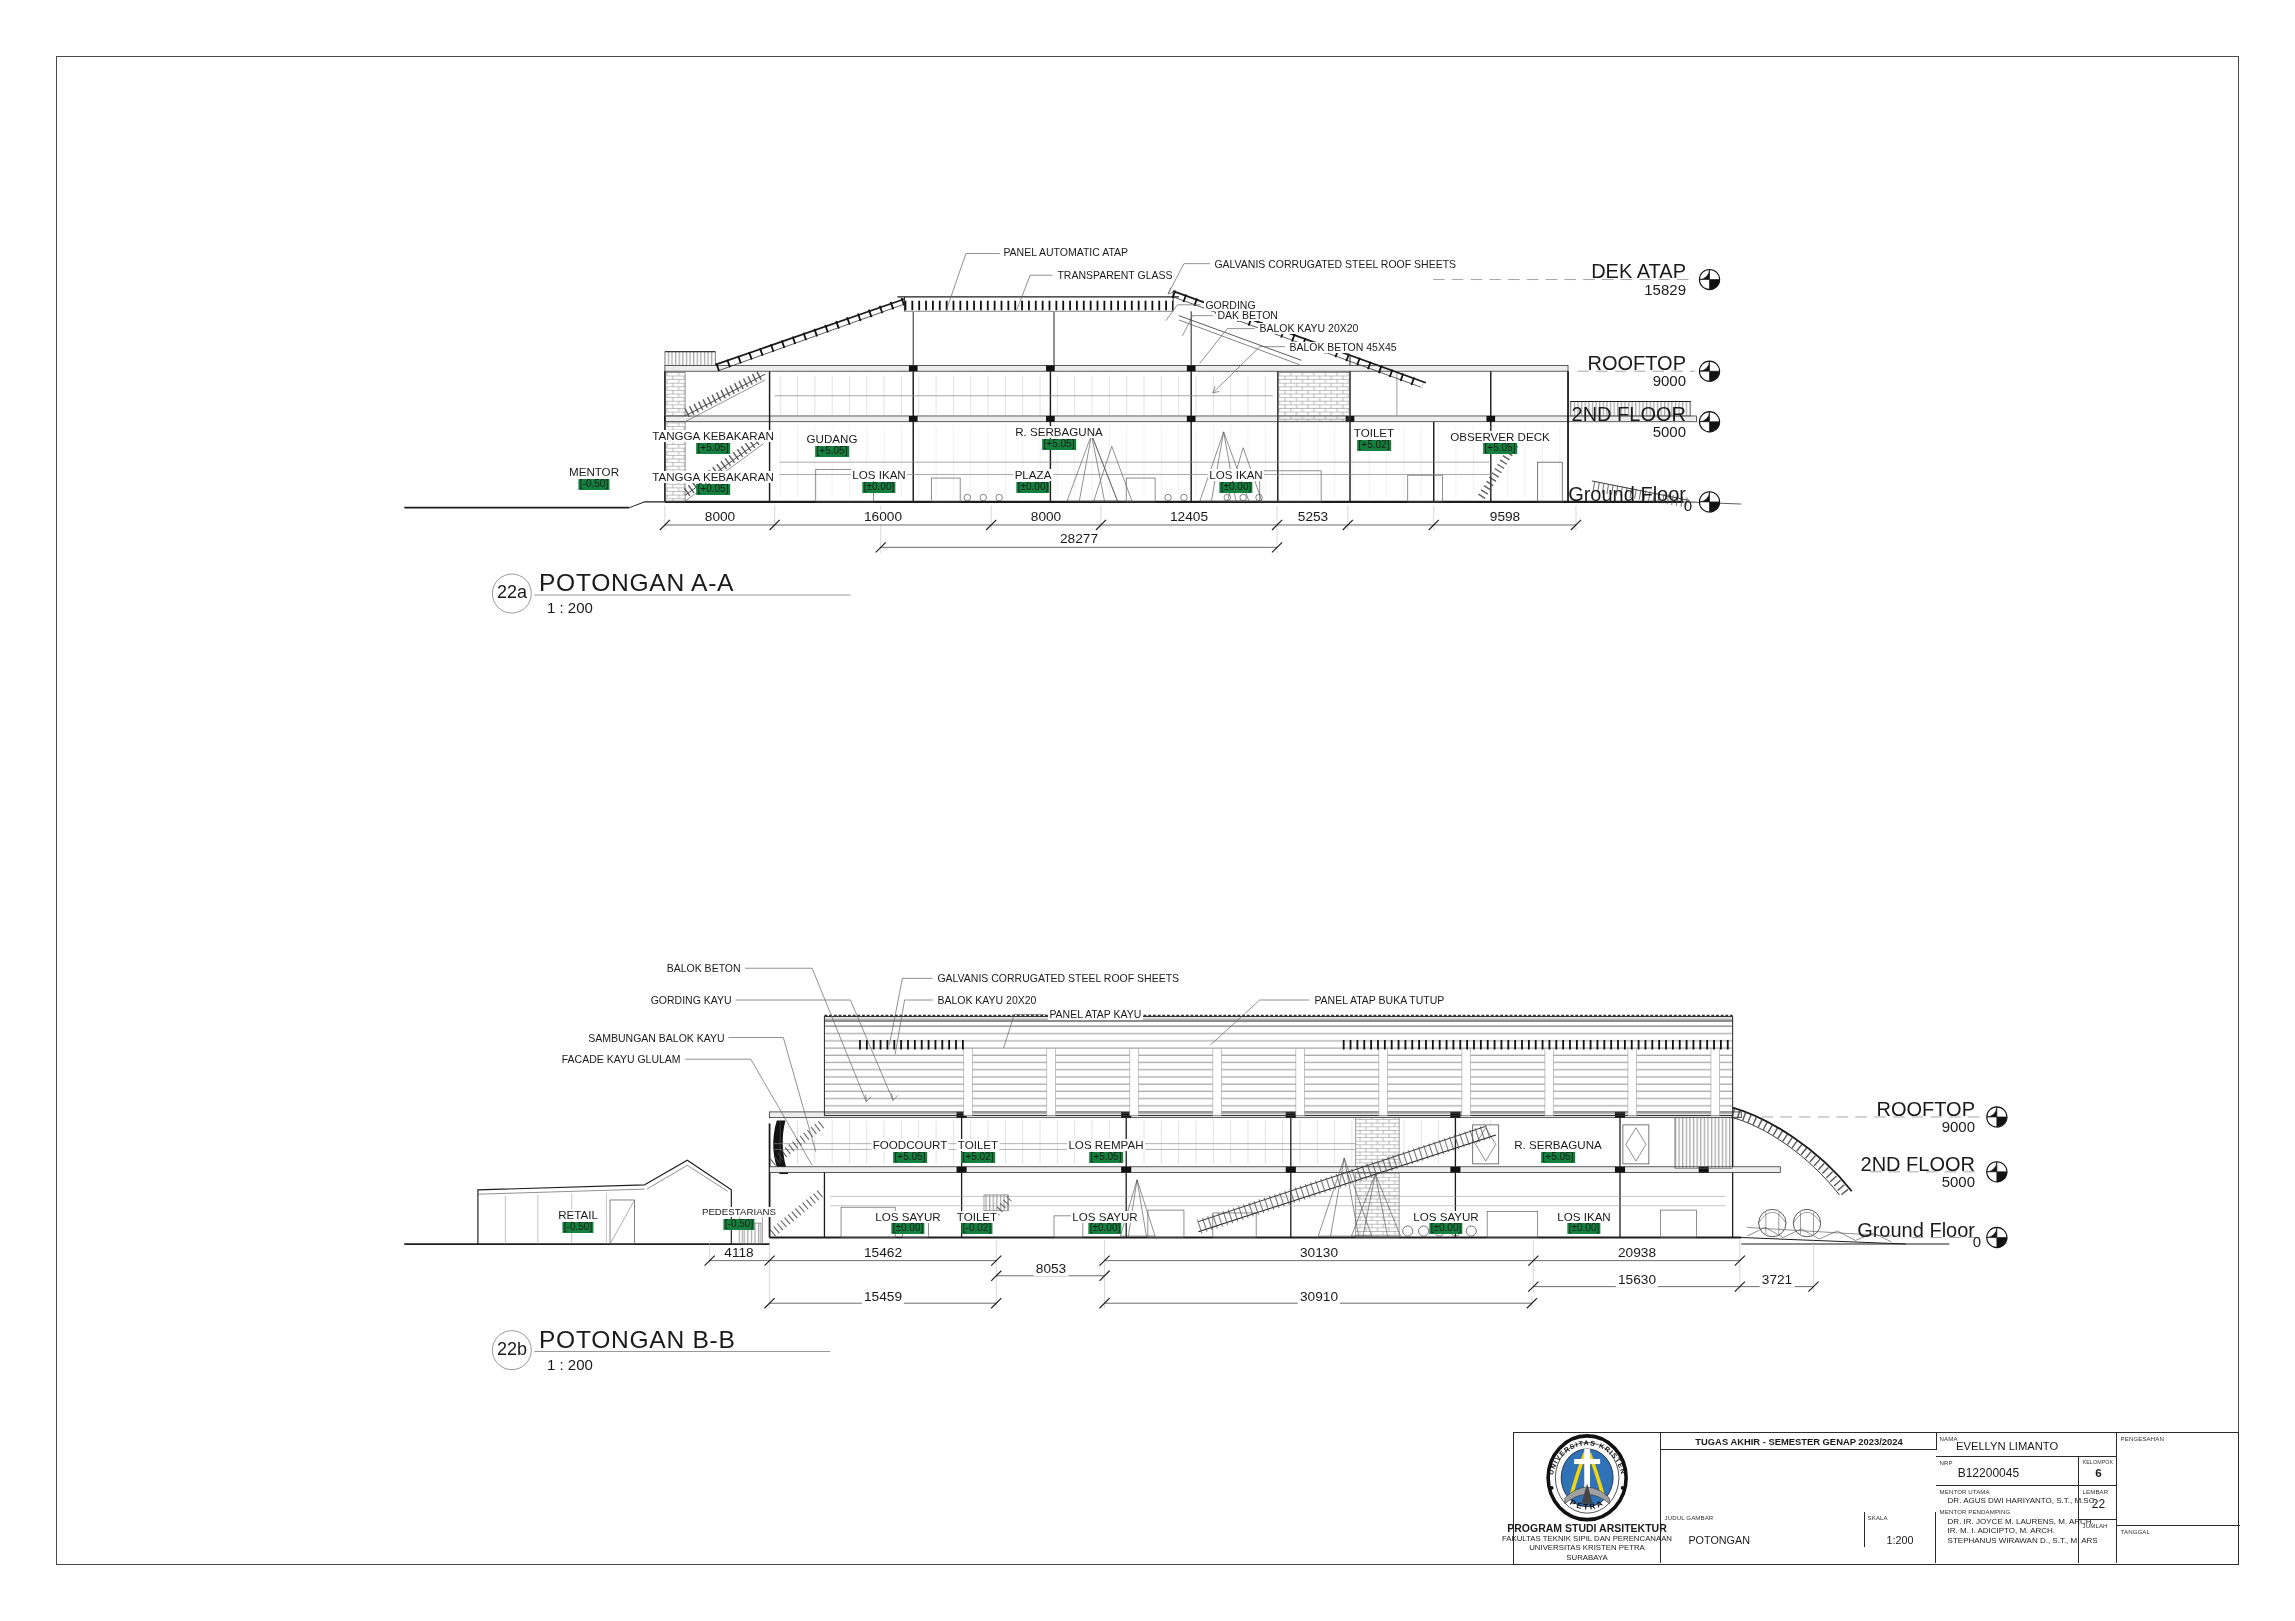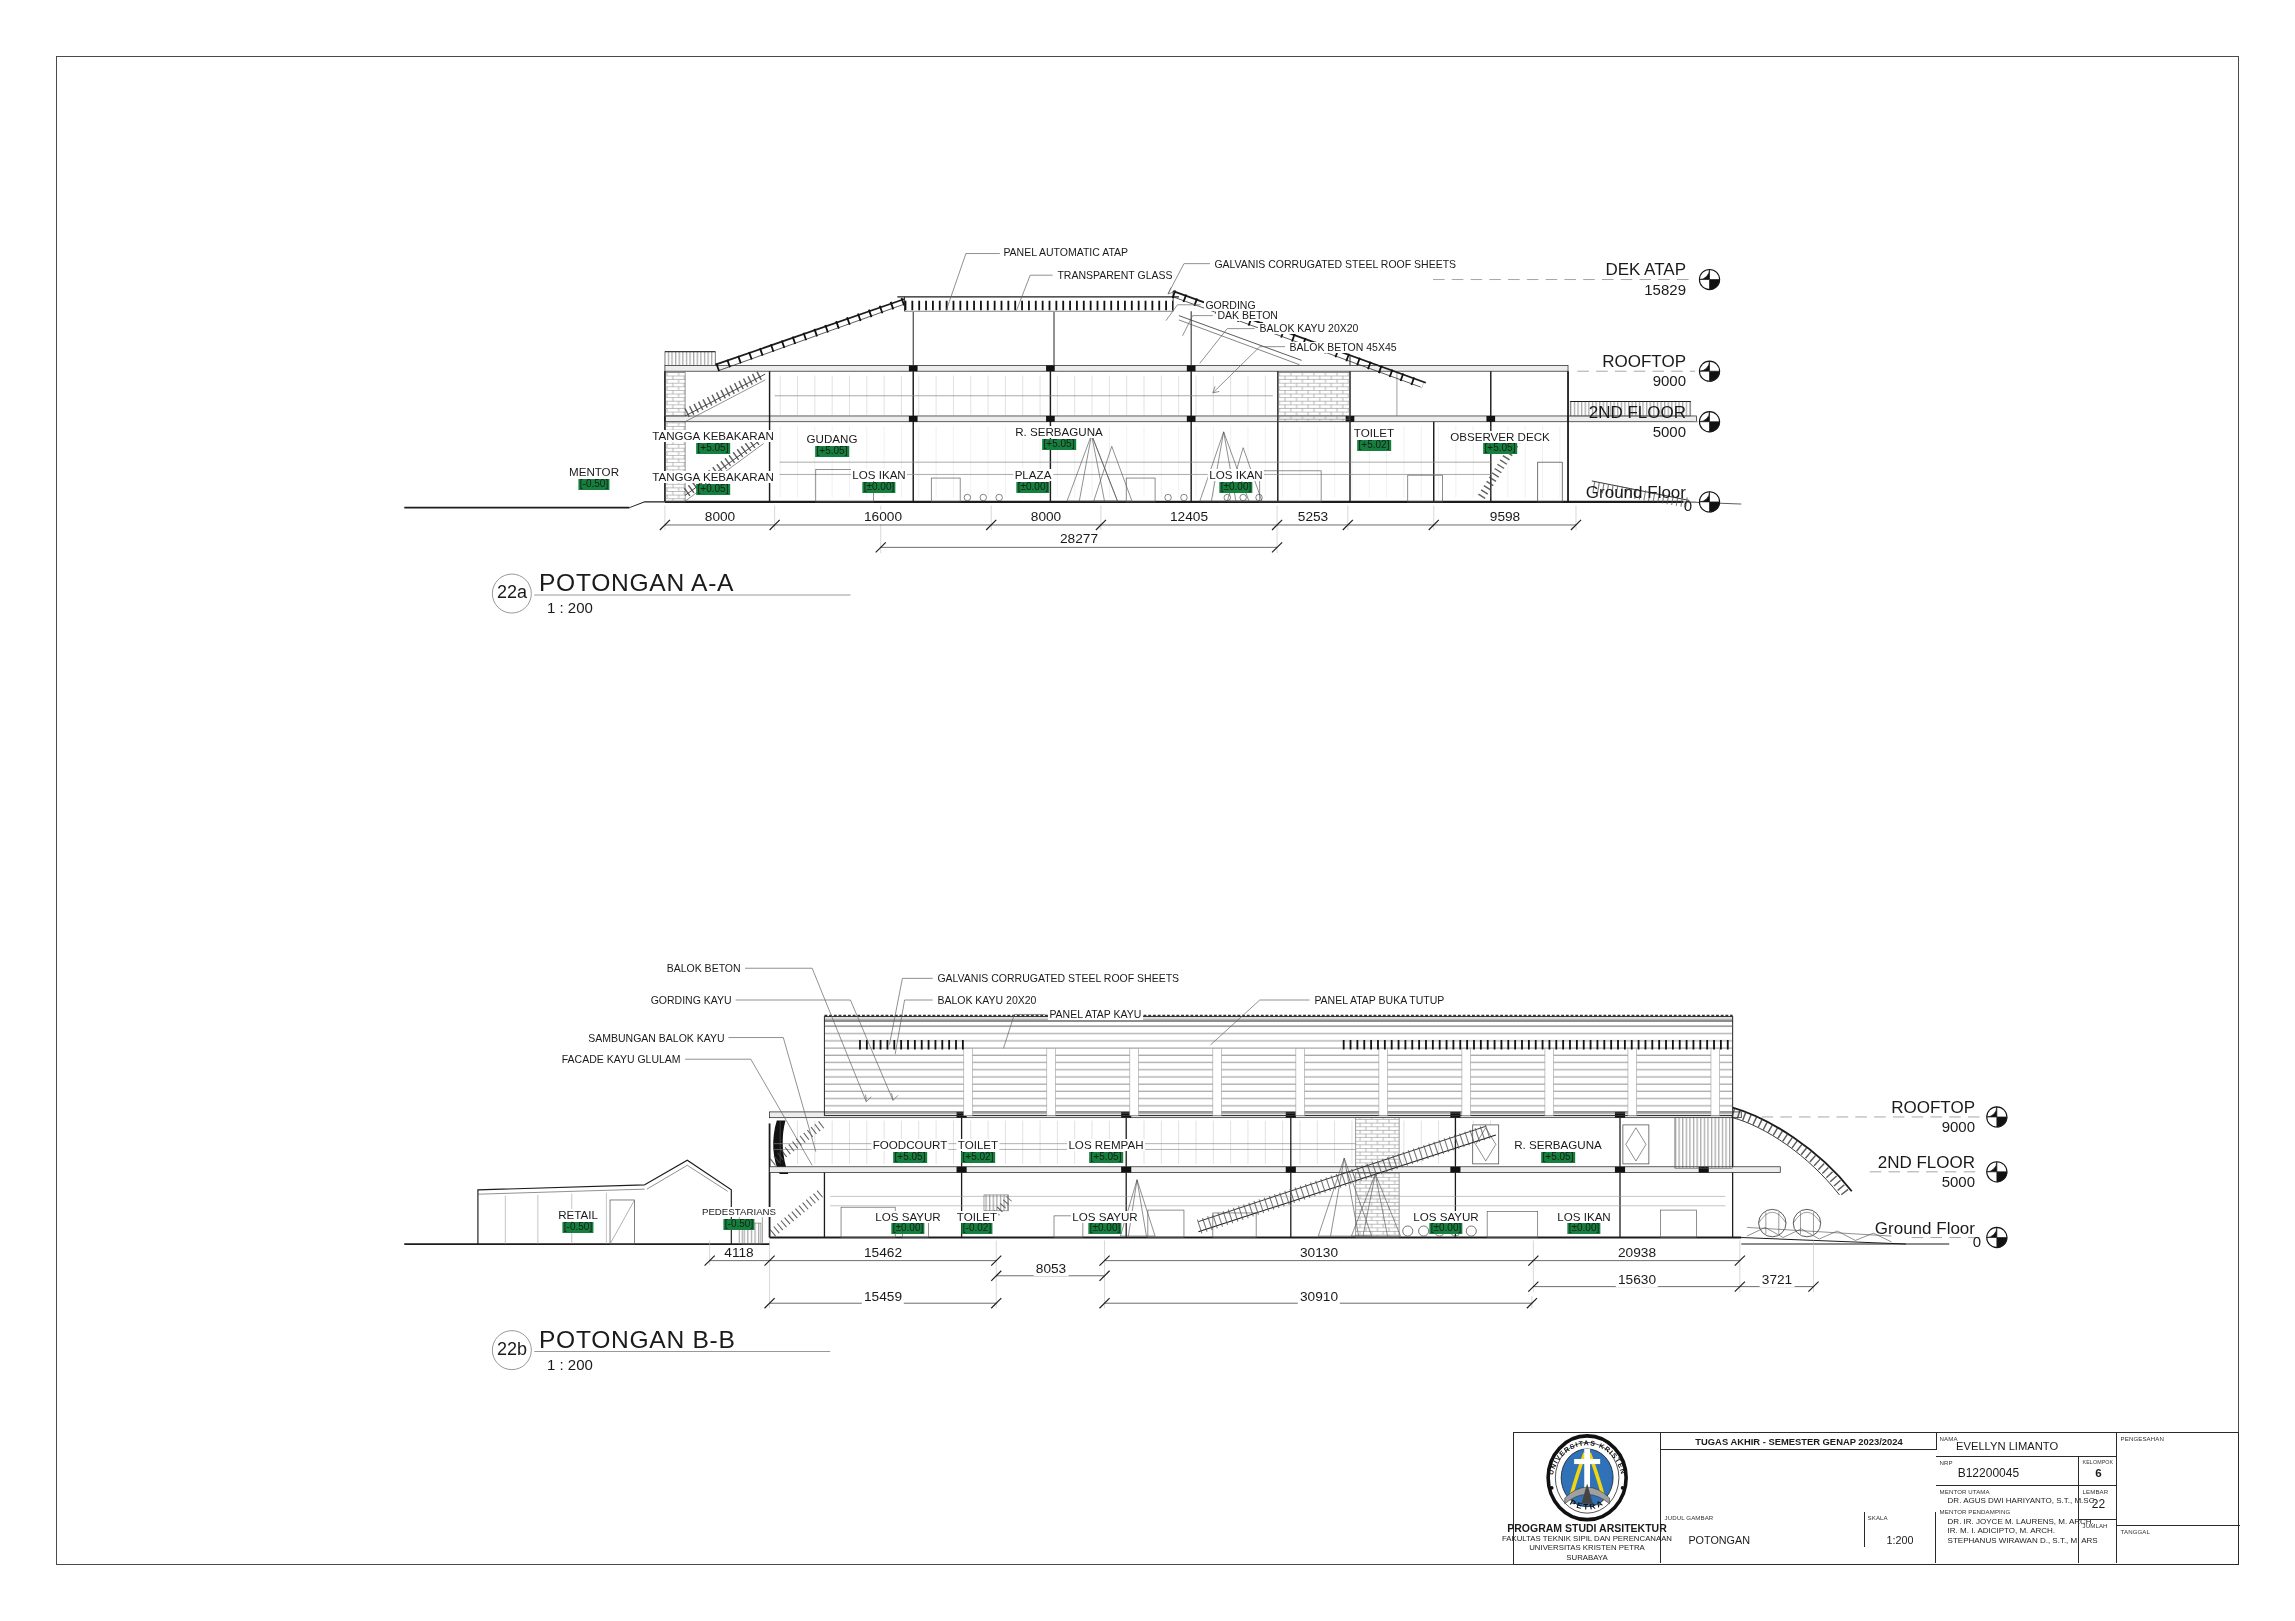--- a/index.html
+++ b/index.html
@@ -8,21 +8,21 @@
   .sheet-border{position:absolute;left:56px;top:56px;width:2181px;height:1507px;
         border:1.4px solid #4a4a4a;}
   svg.linework{position:absolute;left:0;top:0;}
   .t{position:absolute;white-space:nowrap;color:#1a1a1a;line-height:1.05;}
   .c{transform:translateX(-50%);text-align:center;}
   .r{transform:translateX(-100%);text-align:right;}
   .room{font-size:11.6px;background:#fff;padding:0 1.4px;}
   .roomv{font-size:10px;background:#15803d;padding:0 1.4px;}
   .dim{font-size:13.7px;background:#fff;padding:0 2.2px;}
   .call{font-size:10.5px;background:#fff;padding:0 1.4px;}
-  .lvl{font-size:17px;text-align:right;}
+  .lvl{font-size:20px;text-align:right;}
   .lvlv{font-size:15px;}
   .dtitle{font-size:24.6px;letter-spacing:0.7px;}
   .dscale{font-size:15px;}
   .did{font-size:18px;}
   
   .tb{position:absolute;left:1513px;top:1432px;width:726px;height:133px;border:1.4px solid #2a2a2a;box-sizing:border-box;}
   .tb .cell{position:absolute;box-sizing:border-box;border-color:#2a2a2a;}
   .tb .slbl{position:absolute;font-size:6.1px;color:#333;left:3.6px;top:2.2px;letter-spacing:0.1px;}
   .bR{border-right:0.9px solid #2a2a2a;} .bB{border-bottom:0.9px solid #2a2a2a;}
   .bL{border-left:0.9px solid #2a2a2a;} .bT{border-top:0.9px solid #2a2a2a;}

